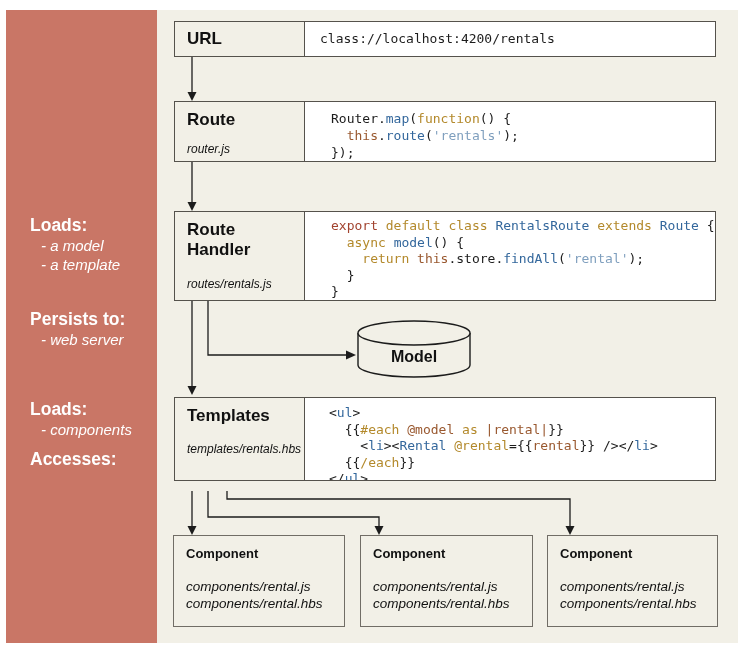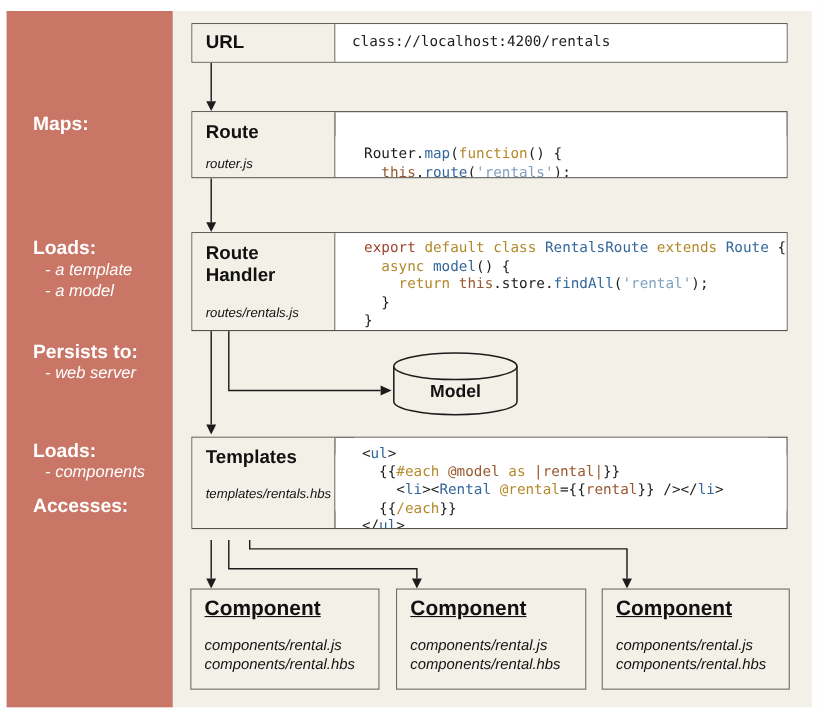--- a/index.html
+++ b/index.html
@@ -25,34 +25,34 @@
   .dbox .label .title{font-weight:bold;font-size:17px;line-height:20px;}
   .dbox .label .file{font-style:italic;font-size:12px;line-height:16px;}
   .dbox .codewrap{flex:1;background:var(--code-bg);font-family:"DejaVu Sans Mono","Liberation Mono",monospace;font-size:13px;color:var(--code-text);white-space:pre;overflow:hidden;}
 
   .url-box{left:174px;top:21px;width:542px;height:36px;}
   .url-box .label{padding-top:7px;}
   .url-box .codewrap{padding:9px 0 0 15px;}
 
   .router-box{left:174px;top:101px;width:542px;height:61px;}
   .router-box .label .file{margin-top:11px;}
-  .router-box .codewrap{padding:8px 0 0 26px;line-height:17px;margin-top:22px;}
+  .router-box .codewrap{padding:8px 0 0 26px;line-height:17px;}
 
   .route-handler-box{left:174px;top:211px;width:542px;height:90px;}
   .route-handler-box .label .file{margin-top:16px;}
   .route-handler-box .codewrap{padding:6px 0 0 26px;line-height:16.5px;}
 
   .templates-box{left:174px;top:397px;width:542px;height:84px;}
   .templates-box .label .file{margin-top:15px;}
   .templates-box .codewrap{padding:7px 0 0 24px;line-height:16.5px;border-radius:18px;}
 
   .model-label{position:absolute;left:358px;top:348px;width:112px;text-align:center;font-weight:bold;font-size:16px;}
 
   .component-box{position:absolute;top:535px;height:92px;background:var(--panel-bg);border:1px solid var(--component-border);padding:8px 10px 0 12px;}
-  .component-box .title{font-weight:bold;font-size:19px;line-height:20px;text-decoration:underline;}
+  .component-box .title{font-weight:bold;font-size:13px;line-height:20px;}
   .component-box .files{margin-top:14px;font-style:italic;font-size:13.5px;line-height:17px;}
   .component-1{left:173px;width:172px;}
   .component-2{left:360px;width:173px;}
   .component-3{left:547px;width:171px;}
 
   .code-line{display:block;}
   .tok-def{color:var(--code-text);}
   .tok-kw{color:var(--code-keyword);}
   .tok-fn{color:var(--code-function);}
   .tok-str{color:var(--code-string);}
@@ -60,26 +60,25 @@
   .tok-exp{color:var(--code-export);}
 </style>
 </head>
 <body>
 
 <div class="canvas">
   <div class="main-bg"></div>
 
   <div class="sidebar">
     <div class="sb-group" style="top:93px;">
-      <div class="sb-heading">Maps:</div>
     </div>
     <div class="sb-group" style="top:206px;">
       <div class="sb-heading">Loads:</div>
+      <div class="sb-item">- a model</div>
       <div class="sb-item">- a template</div>
-      <div class="sb-item">- a model</div>
     </div>
     <div class="sb-group" style="top:300px;">
       <div class="sb-heading">Persists to:</div>
       <div class="sb-item">- web server</div>
     </div>
     <div class="sb-group" style="top:390px;">
       <div class="sb-heading">Loads:</div>
       <div class="sb-item">- components</div>
     </div>
     <div class="sb-group" style="top:440px;">

